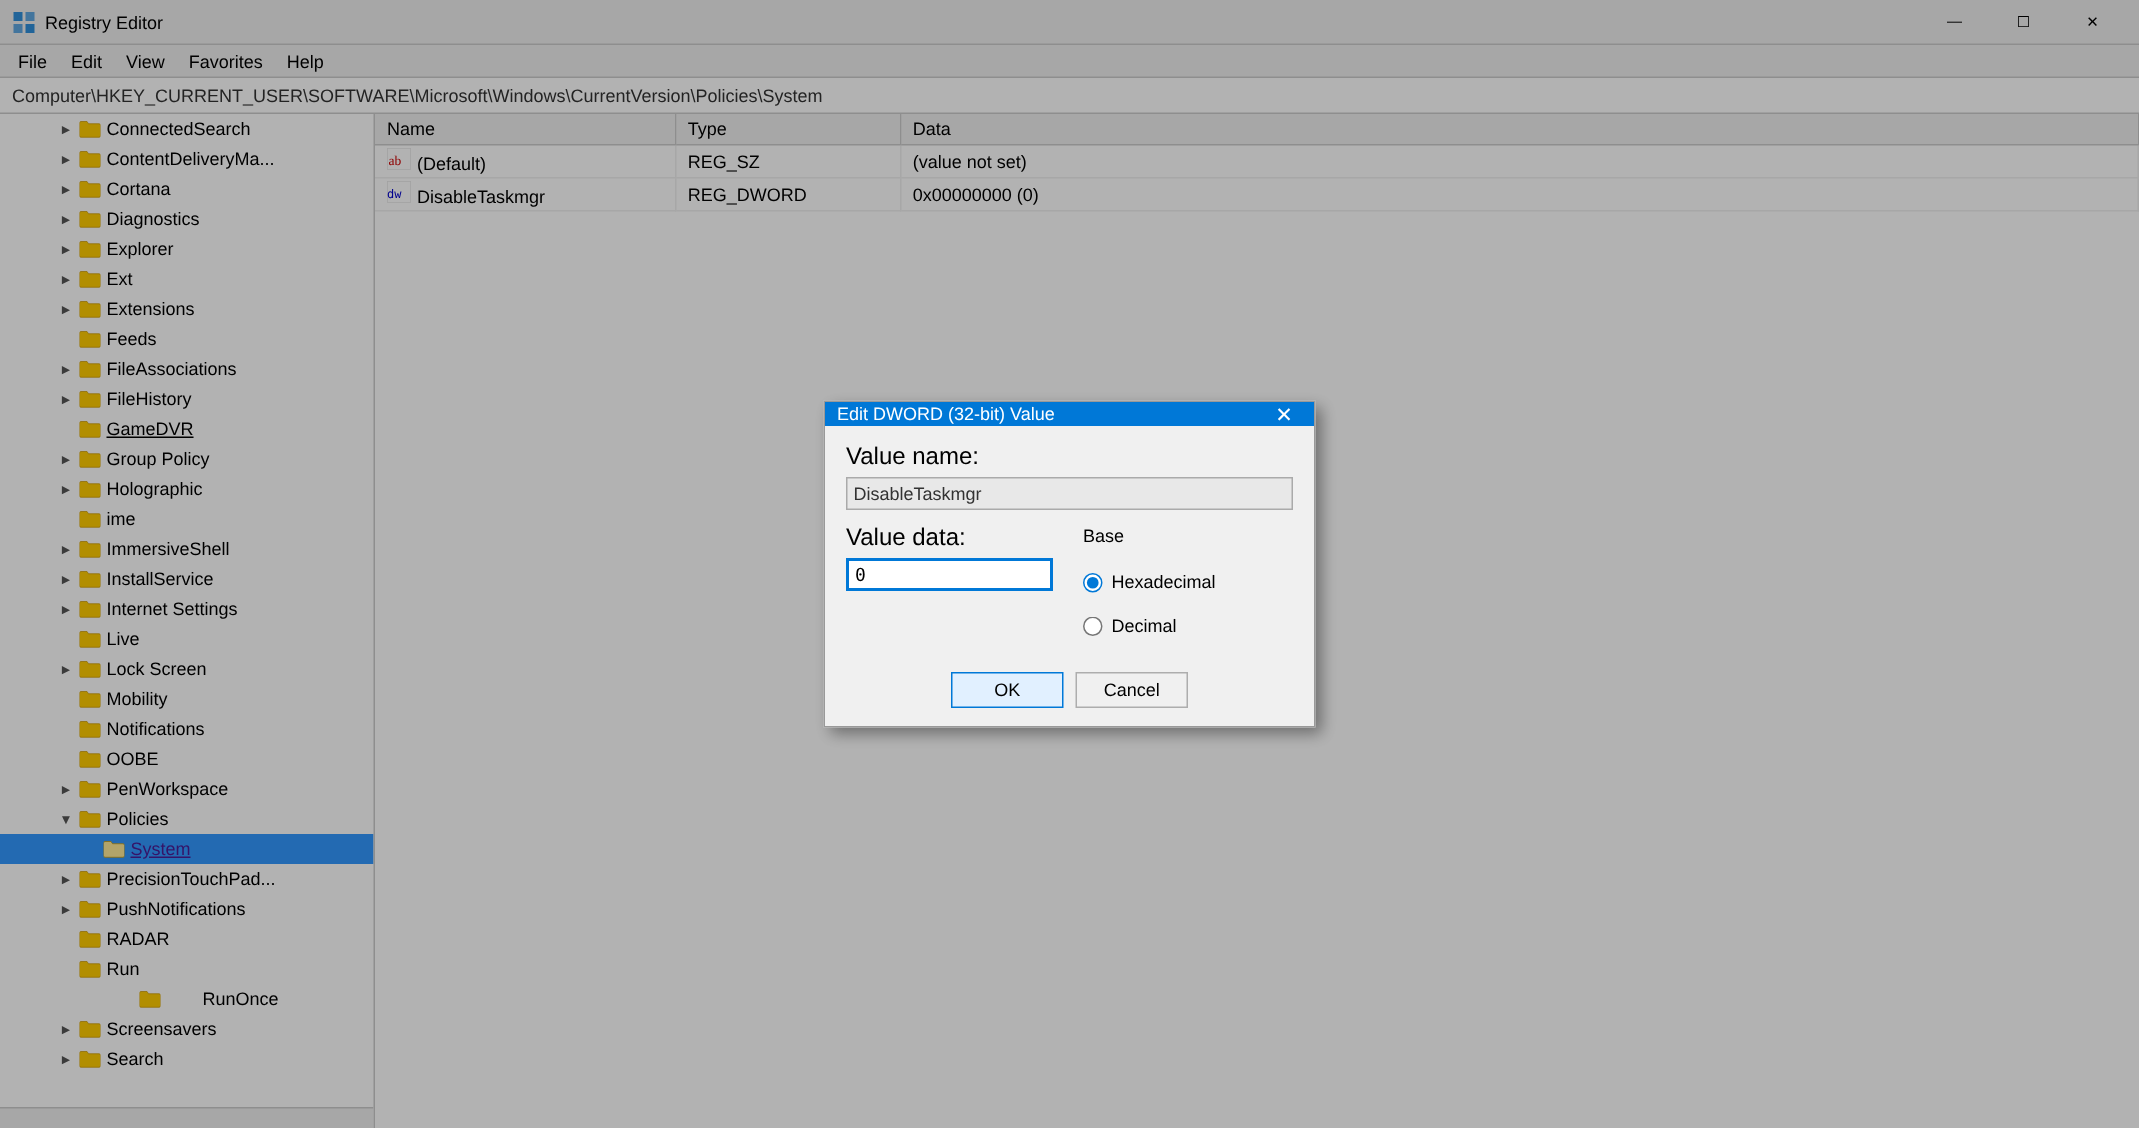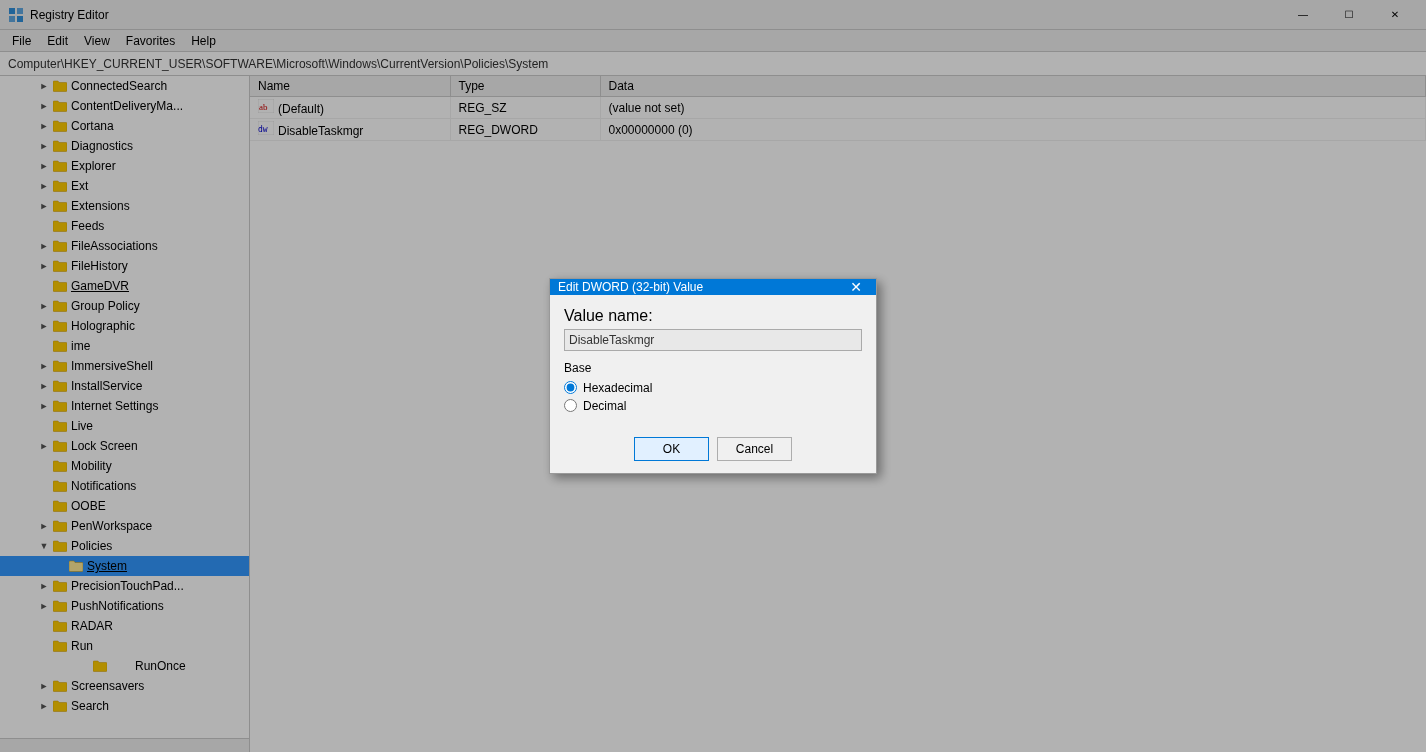--- a/index.html
+++ b/index.html
@@ -97,21 +97,21 @@
     }
     .tree-item {
       display: flex;
       align-items: center;
       height: 20px;
       padding-right: 4px;
       cursor: pointer;
       white-space: nowrap;
       font-size: 12px;
     }
-    .tree-item.selected { background: #3399ff; color: #000000; text-decoration: underline; }
+    .tree-item.selected { background: #3399ff; color: #4c1d95; text-decoration: underline; }
     .tree-item.selected .folder-icon { color: white; }
     .tree-expand {
       width: 16px;
       height: 16px;
       display: flex;
       align-items: center;
       justify-content: center;
       font-size: 9px;
       color: #555;
       flex-shrink: 0;
@@ -226,21 +226,21 @@
       color: #333;
     }
     .modal-row {
       display: flex;
       gap: 20px;
       align-items: flex-start;
     }
     .modal-left { flex: 1; }
     .modal-right { width: 140px; }
     .radio-group { display: flex; flex-direction: column; gap: 4px; }
-    .radio-item { display: flex; align-items: flex-start; gap: 6px; font-size: 12px; cursor: pointer; }
+    .radio-item { display: flex; align-items: flex-end; gap: 6px; font-size: 12px; cursor: pointer; margin-top: 11px; }
     .radio-item input[type="radio"] { accent-color: #0078d7; }
     .modal-buttons {
       display: flex;
       justify-content: center;
       gap: 8px;
       margin-top: 16px;
       padding-top: 8px;
     }
     .modal-btn {
       width: 75px;
@@ -639,20 +639,24 @@
 <div class="modal-overlay">
   <div class="modal">
     <div class="modal-titlebar">
       <span class="modal-titlebar-title">Edit DWORD (32-bit) Value</span>
       <div class="modal-titlebar-close">✕</div>
     </div>
     <div class="modal-body">
       <div class="modal-label">Value name:</div>
       <input type="text" class="modal-input" readonly="" value="DisableTaskmgr" style="">
       <div class="modal-row">
+        <div class="modal-left">
+          <div class="modal-label">Value data:</div>
+          <input type="text" class="value-data-input" id="value-data-input" value="0" style="">
+        </div>
         <div class="modal-right">
           <div class="base-label">Base</div>
           <div class="radio-group">
             <label class="radio-item">
               <input type="radio" name="base" checked="" style="">
               <span>Hexadecimal</span>
             </label>
             <label class="radio-item">
               <input type="radio" name="base" style="">
               <span>Decimal</span>

